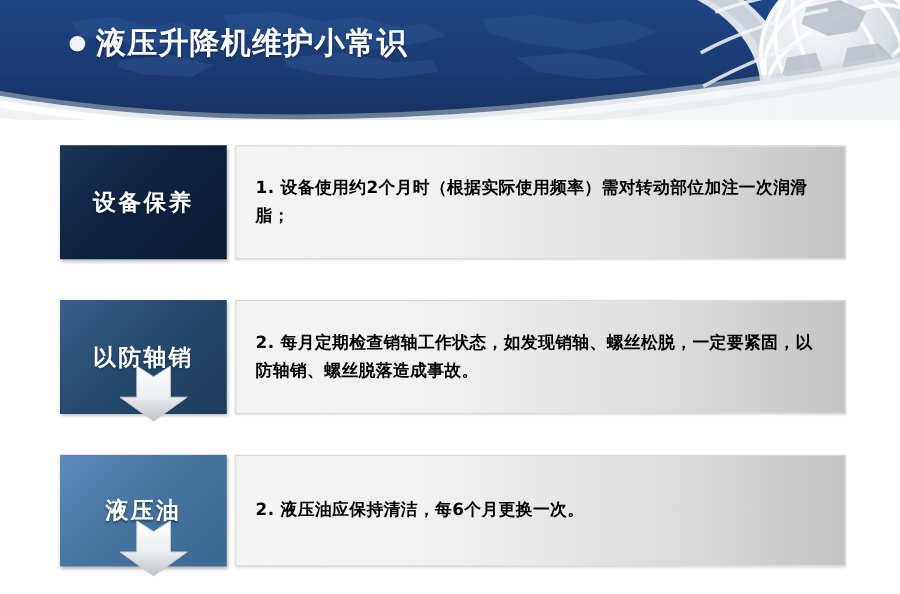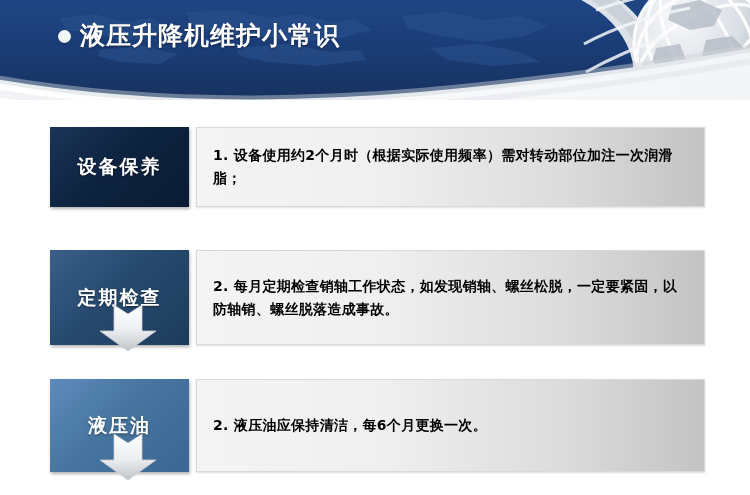--- a/index.html
+++ b/index.html
@@ -74,21 +74,21 @@
     width: 750px;
     height: 395px;
   }
 
   .row {
     position: absolute;
     left: 0;
     width: 750px;
   }
 
-  .row-1 { top: 27px;  height: 80px; }
+  .row-1 { top: 21px;  height: 95px; }
   .row-2 { top: 150px; height: 95px; }
   .row-3 { top: 279px; height: 93px; }
 
   .label-box {
     position: absolute;
     left: 50px;
     top: 0;
     width: 139px;
     height: 100%;
     display: flex;
@@ -249,21 +249,21 @@
             <stop offset="55%" stop-color="#eceef0"></stop>
             <stop offset="100%" stop-color="#bfc4ca"></stop>
           </linearGradient>
         </defs>
         <path d="M18 0 L32 9 L46 0 L46 26 L60 26 L32 46 L4 26 L18 26 Z" fill="url(#arrGrad1)" stroke="#c9ced4" stroke-width="0.8"></path>
       </svg>
     </div>
 
     <div class="row row-2">
       <div class="label-box tone-2">
-        <span class="label-text">定期检查</span>
+        <span class="label-text">以防轴销</span>
       </div>
       <div class="text-box">
         <span class="text-box-inner">2. 每月定期检查销轴工作状态，如发现销轴、螺丝松脱，一定要紧固，以防轴销、螺丝脱落造成事故。</span>
       </div>
     </div>
 
     <div class="arrow-connector arrow-2">
       <svg viewBox="0 0 64 47" preserveAspectRatio="none">
         <defs>
           <linearGradient id="arrGrad2" x1="0" y1="0" x2="0" y2="1">

